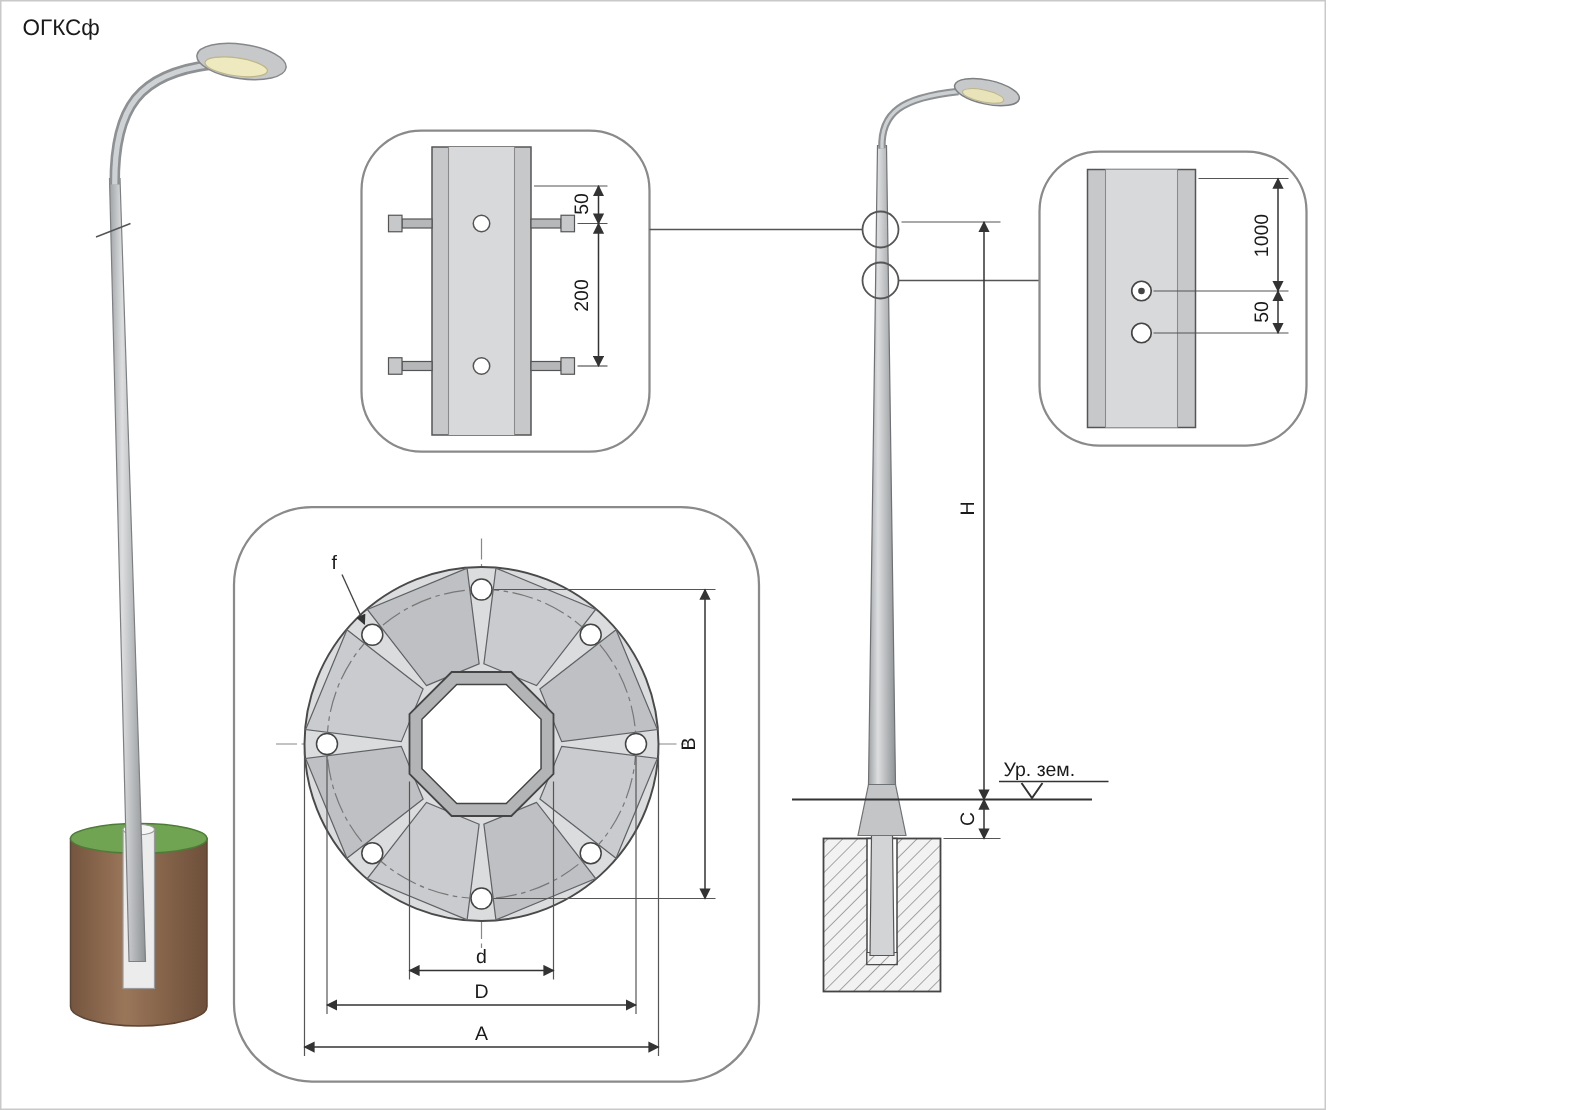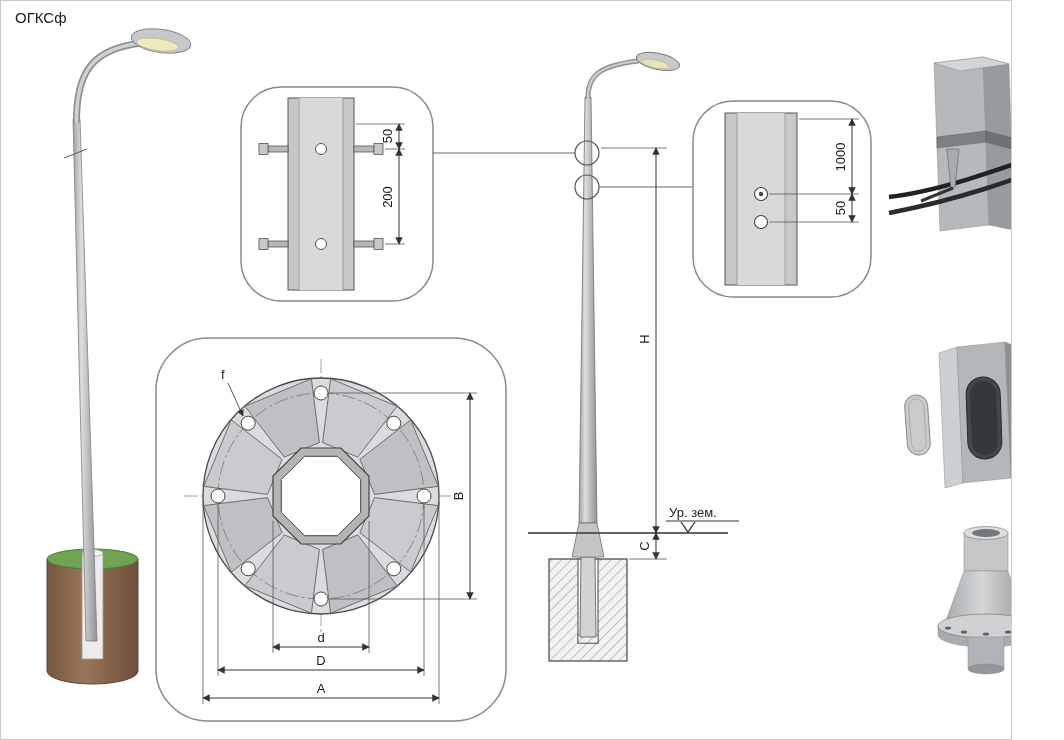--- a/index.html
+++ b/index.html
@@ -1,17 +1,17 @@
 <!DOCTYPE html>
 <html><head>
 <meta charset="utf-8">
 <style>
   html,body{margin:0;padding:0;background:#ffffff;}
   .canvas{
-    position:relative;width:1012px;height:740px;background:#ffffff;
+    position:relative;width:884px;height:740px;background:#ffffff;
     border:1px solid #c9c9c9;box-sizing:border-box;
     font-family:"Liberation Sans",sans-serif;overflow:hidden;
   }
   svg{display:block}
   text{fill:#1a1a1a;font-size:13.5px;font-family:"Liberation Sans",sans-serif;}
   .title-text{font-size:15px;}
   .dim{font-size:13px;}
 </style>
 </head>
 <body>

